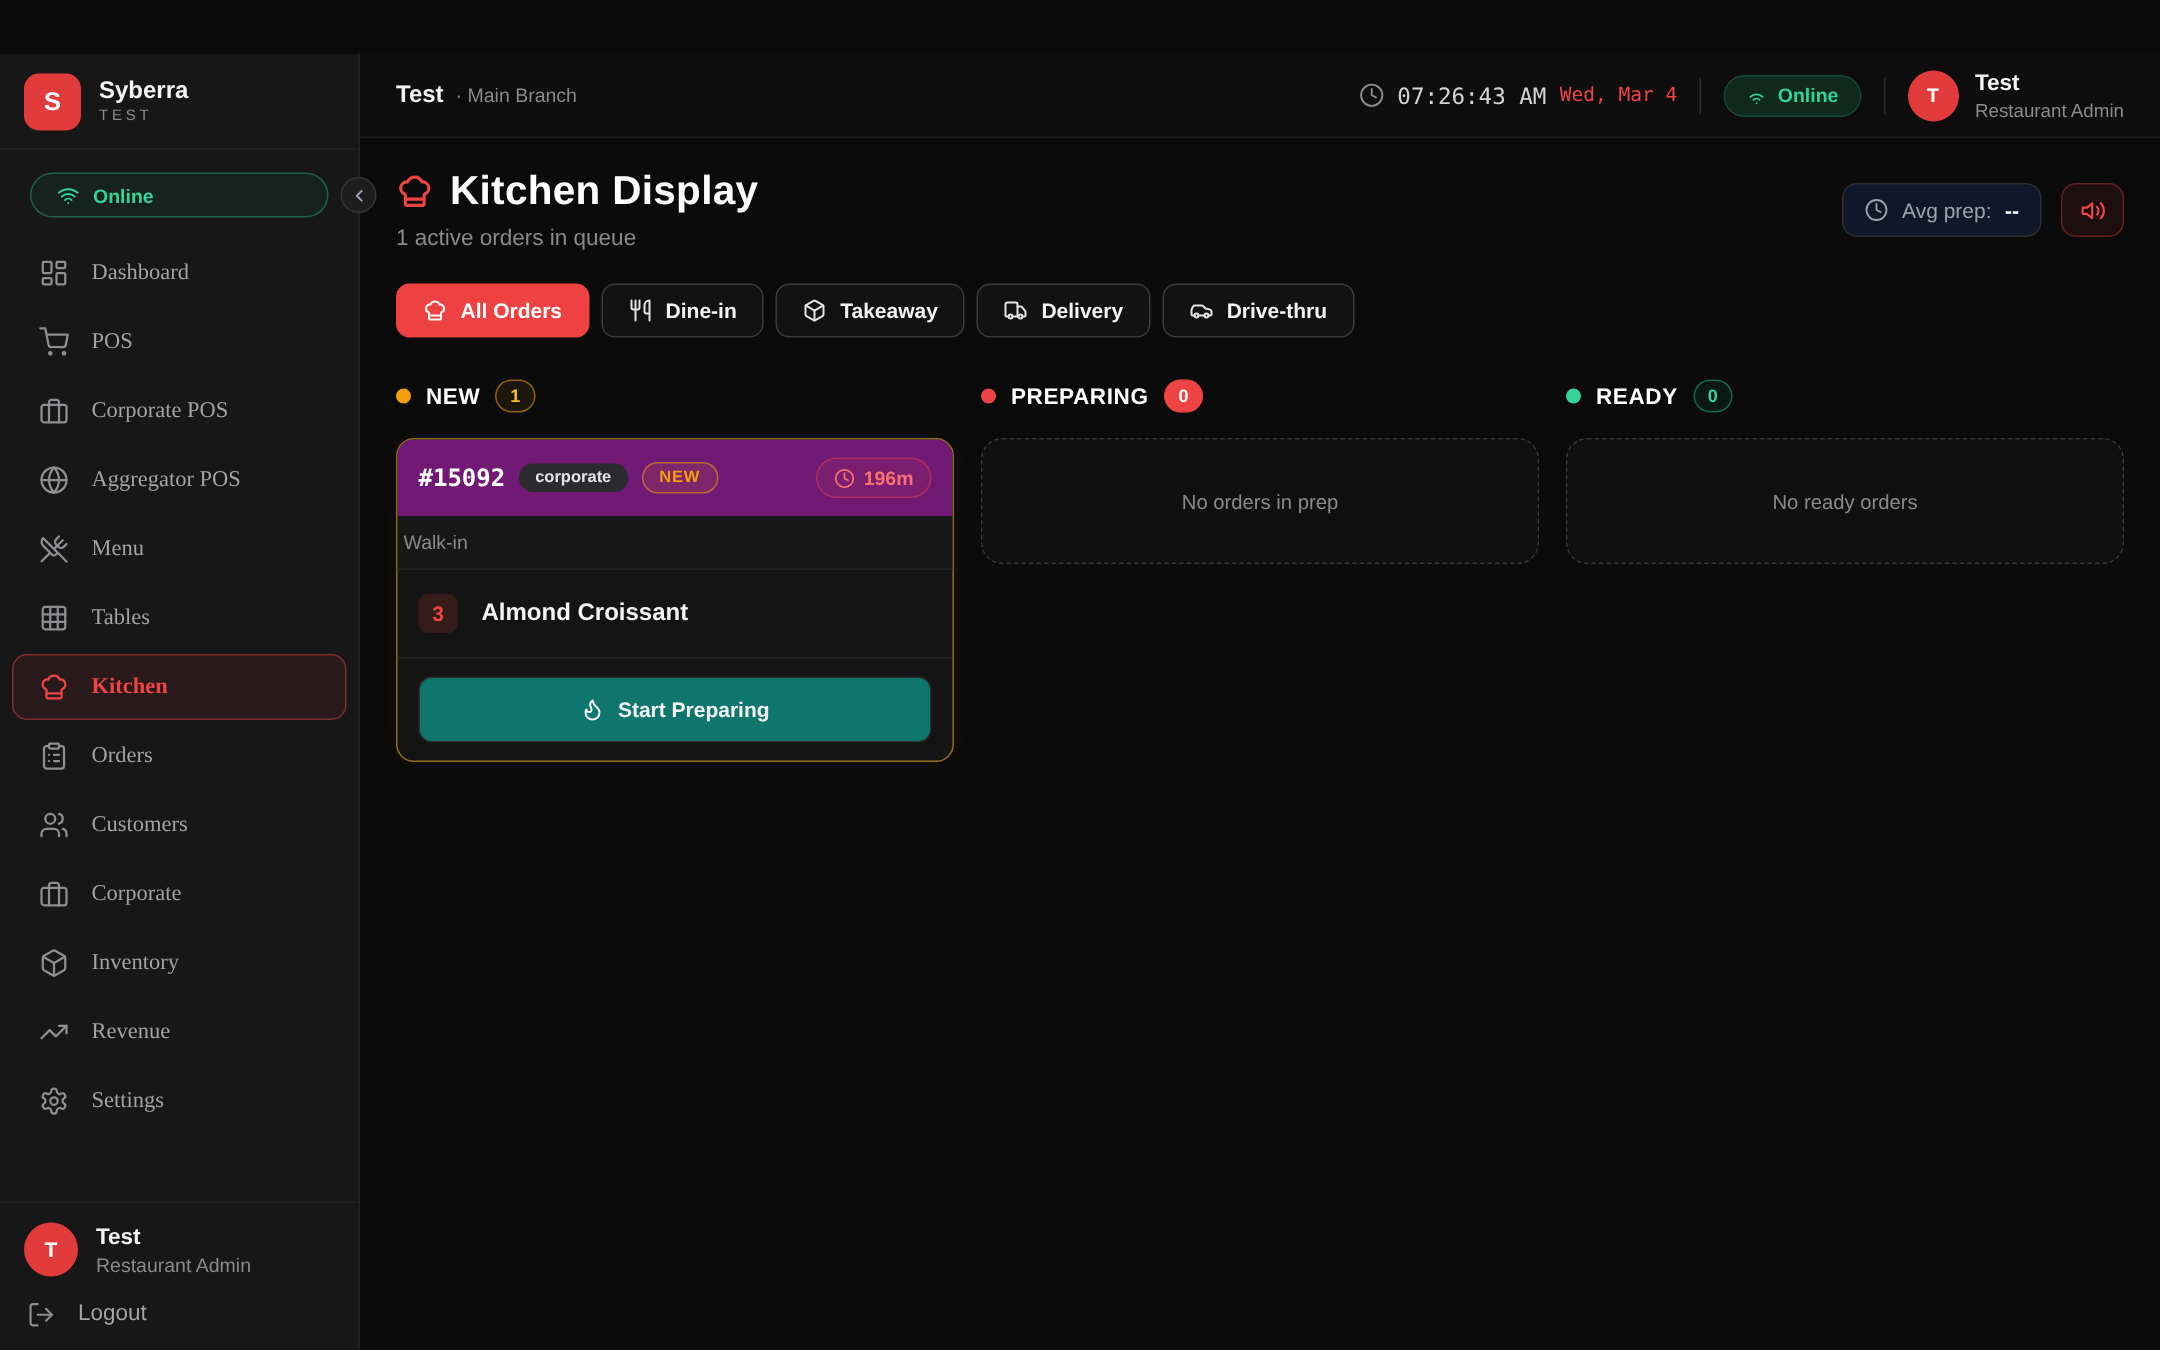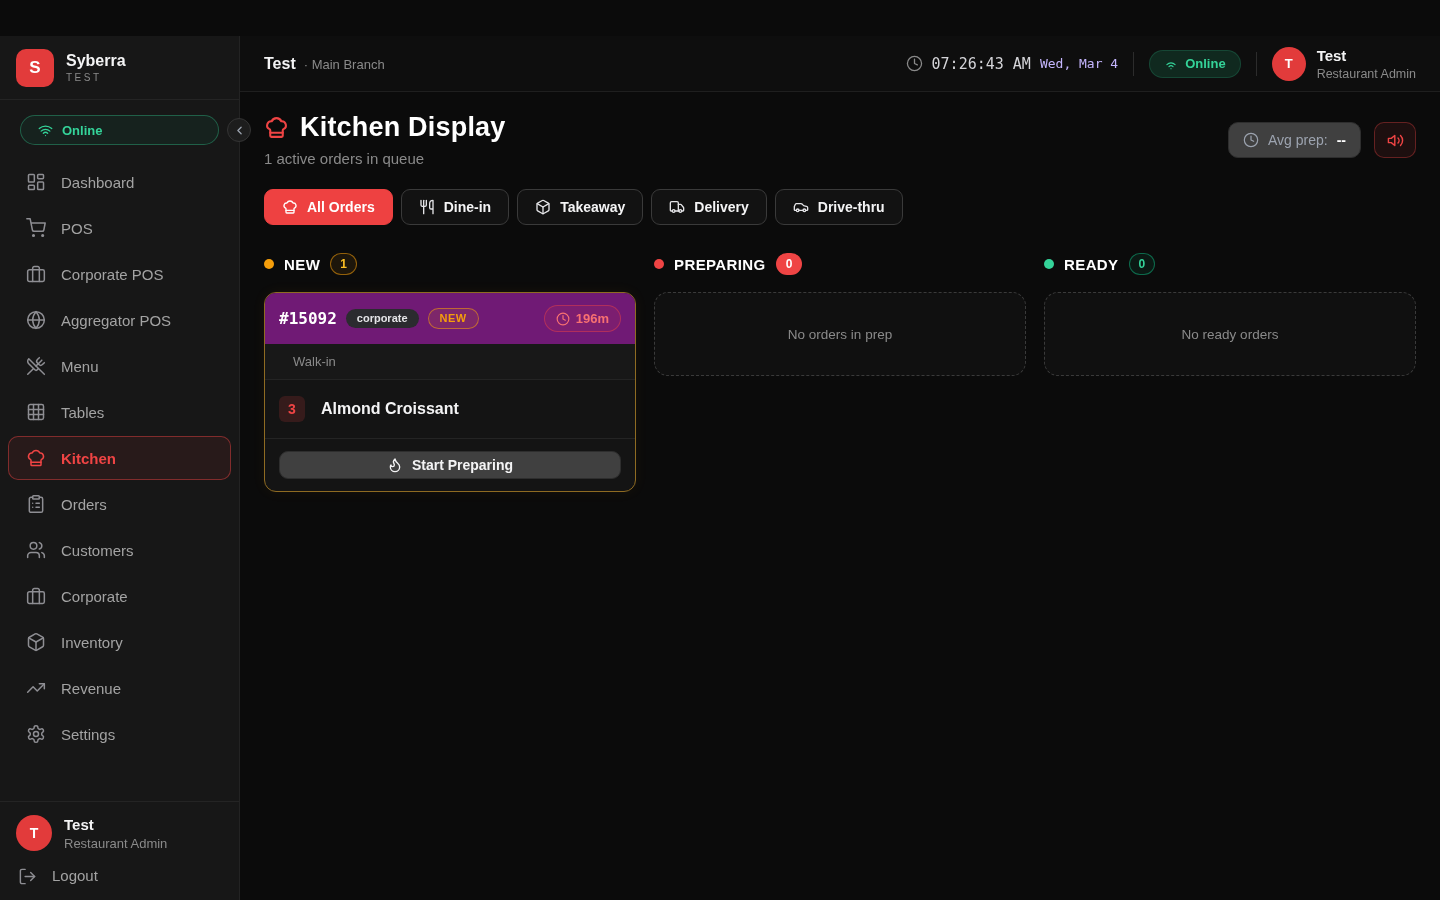--- a/index.html
+++ b/index.html
@@ -17,21 +17,21 @@
   .sidebar-header { height:64px; padding:12px 16px; border-bottom:1px solid #242424; display:flex; align-items:center; gap:12px; }
   .logo-badge { width:38px; height:38px; border-radius:10px; background:#e23b3b; display:flex; align-items:center; justify-content:center; font-weight:bold; font-size:17px; color:#fff; }
   .brand-name { font-size:16px; font-weight:bold; color:#f4f4f5; line-height:1.15; }
   .brand-sub { font-size:10px; letter-spacing:2.5px; color:#8a8a8a; margin-top:2px; }
 
   .online-pill-side { margin:15px 20px 6px; height:30px; border-radius:15px; border:1px solid rgba(52,211,153,.35); background:rgba(16,185,129,.07); display:flex; align-items:center; gap:9px; padding-left:17px; color:#34d399; font-size:13px; font-weight:600; }
 
   .collapse-btn { position:absolute; right:-12px; top:82px; width:24px; height:24px; border-radius:50%; background:#1d1d1d; border:1px solid #343434; display:flex; align-items:center; justify-content:center; color:#9ca3af; z-index:6; cursor:pointer; }
 
   .nav { flex:1; padding:8px 8px 0; display:flex; flex-direction:column; }
-  .nav-item { height:44px; margin:1px 0; border-radius:10px; border:1px solid transparent; display:flex; align-items:center; gap:15px; padding:0 17px; color:#a3a3a3; font-size:15px; cursor:pointer; }
+  .nav-item { height:44px; margin:1px 0; border-radius:10px; border:1px solid transparent; display:flex; align-items:center; gap:15px; padding:0 17px; color:#a3a3a3; font-size:15px; cursor:pointer;font-family:Liberation Serif, serif; }
   .nav-item .icon { color:#8e8e93; }
   .nav-item.active { background:rgba(239,68,68,.08); border-color:rgba(239,68,68,.45); color:#ef4444; font-weight:600; }
   .nav-item.active .icon { color:#ef4444; }
 
   .sidebar-footer { border-top:1px solid #242424; padding:13px 16px 8px; }
   .user-row { display:flex; align-items:center; gap:12px; }
   .avatar { width:36px; height:36px; border-radius:50%; background:#e23b3b; display:flex; align-items:center; justify-content:center; font-weight:bold; font-size:14px; color:#fff; flex:none; }
   .user-name { font-size:15px; font-weight:bold; color:#f4f4f5; line-height:1.2; }
   .user-role { font-size:13px; color:#8a8a8a; margin-top:2px; }
   .logout-row { display:flex; align-items:flex-start; gap:15px; color:#a3a3a3; font-size:15px; padding:16px 2px 6px; cursor:pointer; }
@@ -39,34 +39,34 @@
 
   
   .main { flex:1; display:flex; flex-direction:column; background:#0b0b0b; min-width:0; }
   .main-header { height:56px; flex:none; border-bottom:1px solid #1f1f1f; background:#0e0e0e; display:flex; align-items:center; justify-content:space-between; padding:0 24px; }
   .branch { display:flex; align-items:baseline; gap:8px; }
   .branch-name { font-weight:bold; font-size:16px; color:#f4f4f5; }
   .branch-detail { font-size:13px; color:#8a8a8a; }
   .header-right { display:flex; align-items:center; gap:15px; }
   .time-block { display:flex; align-items:center; gap:9px; color:#8a8a8a; }
   .time-text { font-size:15px; color:#d4d4d8; }
-  .date-text { font-size:13px; color:#c4b5fd; }
+  .date-text { font-size:13px; color:#ef4444; }
   .vdiv { width:1px; height:24px; background:#2c2c2c; }
   .online-pill-top { height:28px; border-radius:14px; background:#10291f; border:1px solid rgba(52,211,153,.18); display:flex; align-items:center; gap:7px; padding:0 14px; color:#34d399; font-size:13px; font-weight:600; }
   .header-user { display:flex; align-items:center; gap:11px; cursor:pointer; }
   .avatar-sm { width:34px; height:34px; font-size:13px; }
 
   .content { padding:20px 24px; flex:1; }
   .page-head { display:flex; justify-content:space-between; align-items:flex-start; }
   .title-row { display:flex; align-items:center; gap:11px; }
   .title-row .icon { color:#ef4444; }
   .page-title { font-size:27px; font-weight:bold; letter-spacing:.2px; }
   .page-subtitle { margin-top:7px; font-size:15px; color:#8a8a8a; }
   .head-controls { display:flex; gap:13px; align-items:center; margin-top:10px; }
-  .avg-pill { height:36px; border-radius:10px; border:1px solid #2e2e2e; background:#404040; display:flex; align-items:center; gap:9px; padding:0 14px; font-size:14px; color:#9ca3af; }
+  .avg-pill { height:36px; border-radius:10px; border:1px solid #2e2e2e; background:#0f172a; display:flex; align-items:center; gap:9px; padding:0 14px; font-size:14px; color:#9ca3af; }
   .avg-value { color:#fff; font-weight:bold; }
   .sound-btn { width:42px; height:36px; border-radius:10px; border:1px solid rgba(239,68,68,.35); background:rgba(239,68,68,.08); display:flex; align-items:center; justify-content:center; color:#ef4444; cursor:pointer; }
 
   .filters { display:flex; gap:8px; margin-top:22px; }
   .filter-btn { height:36px; border-radius:9px; display:flex; align-items:center; gap:9px; padding:0 17px; font-size:14px; font-weight:600; color:#f4f4f5; background:#121212; border:1px solid #3a3a3a; cursor:pointer; }
   .filter-btn .icon { color:#e4e4e7; }
   .filter-btn.active { background:#ee4141; border-color:#ee4141; color:#fff; }
   .filter-btn.active .icon { color:#fff; }
 
   .board { display:grid; grid-template-columns:repeat(3, 1fr); gap:18px; margin-top:28px; }
@@ -81,26 +81,26 @@
   .badge-preparing { color:#fff; background:#ef4444; padding:3px 10px; }
   .badge-ready { color:#34d399; border:1px solid rgba(16,185,129,.5); background:rgba(16,185,129,.08); }
 
   .order-card { border:1px solid #8f6b22; border-radius:12px; background:#141414; overflow:hidden; box-shadow:0 0 14px rgba(245,158,11,.06); }
   .card-head { background:#701a75; padding:12px 14px; display:flex; align-items:center; gap:9px; }
   .order-no { font-weight:bold; font-size:16px; color:#fff; }
   .chip { font-size:11px; font-weight:600; border-radius:11px; padding:4px 11px; line-height:1; }
   .chip-channel { background:#2b2b2f; color:#e4e4e7; }
   .chip-status { color:#f59e0b; border:1px solid rgba(245,158,11,.55); background:rgba(245,158,11,.1); letter-spacing:.5px; font-weight:bold; }
   .timer-chip { margin-left:auto; display:flex; align-items:center; gap:6px; color:#f87171; font-weight:bold; font-size:13px; border:1px solid rgba(239,68,68,.45); background:rgba(239,68,68,.1); border-radius:14px; padding:5px 11px; }
-  .order-type { padding:10px 28px; font-size:13px; color:#8a8a8a; border-bottom:1px solid #242424; background:#181818; }
+  .order-type { padding:10px 4px; font-size:13px; color:#8a8a8a; border-bottom:1px solid #242424; background:#181818; }
   .item-row { display:flex; align-items:center; gap:16px; padding:16px 14px; border-bottom:1px solid #242424; }
   .qty { width:26px; height:26px; border-radius:6px; background:rgba(239,68,68,.16); color:#ef4444; font-weight:bold; font-size:14px; display:flex; align-items:center; justify-content:center; flex:none; }
   .item-name { font-size:16px; font-weight:bold; color:#f4f4f5; }
   .card-foot { padding:12px 14px; }
-  .start-btn { width:100%; height:28px; border-radius:9px; border:1px solid #2e2e2e; background:#404040; color:#f4f4f5; font-weight:bold; font-size:14px; display:flex; align-items:center; justify-content:center; gap:9px; cursor:pointer; }
+  .start-btn { width:100%; height:44px; border-radius:9px; border:1px solid #2e2e2e; background:#0f766e; color:#f4f4f5; font-weight:bold; font-size:14px; display:flex; align-items:center; justify-content:center; gap:9px; cursor:pointer; }
 
   .empty-box { height:84px; border:1.5px dashed #3a3a3a; border-radius:14px; display:flex; align-items:center; justify-content:center; color:#8a8a8a; font-size:13.5px; background:#101010; }
 </style>
 </head>
 <body>
 
 <div class="top-strip"></div>
 
 <div class="app">
 

